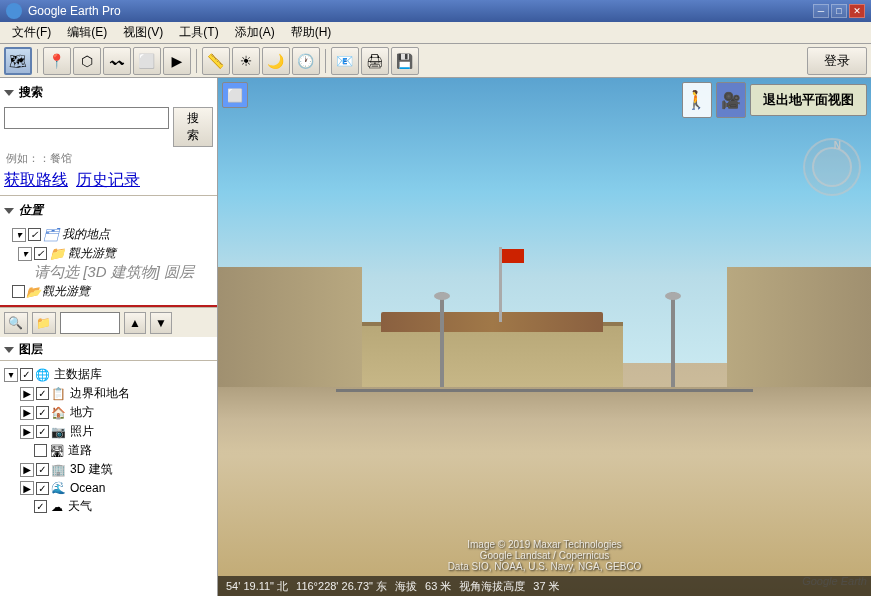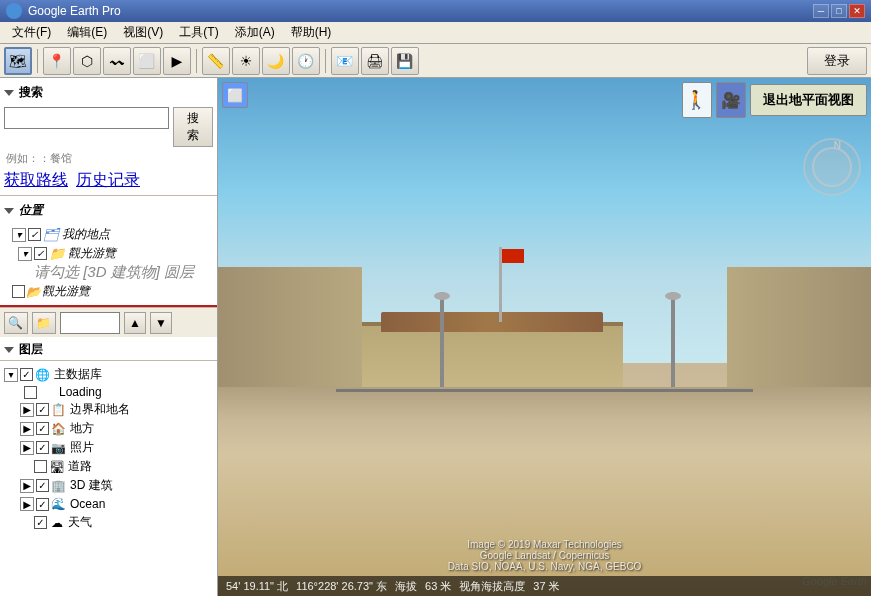--- a/index.html
+++ b/index.html
@@ -214,24 +214,20 @@
       </div>
       <div id="layers-section">
 
         <div class="layer-item">
           <div class="tree-expand">▾</div>
           <div class="tree-checkbox checked"></div>
           <div class="tree-icon">🌐</div>
           <span class="tree-label">主数据库</span>
         </div>
 
-        <div class="layer-item" style="padding-left:20px;">
-          <div class="tree-checkbox"></div>
-          <span class="tree-label" style="margin-left:20px;">Loading</span>
-        </div>
 
         <div class="layer-item" style="padding-left:16px;">
           <div class="tree-expand">▶</div>
           <div class="tree-checkbox checked"></div>
           <div class="tree-icon">📋</div>
           <span class="tree-label">边界和地名</span>
         </div>
 
         <div class="layer-item" style="padding-left:16px;">
           <div class="tree-expand">▶</div>

